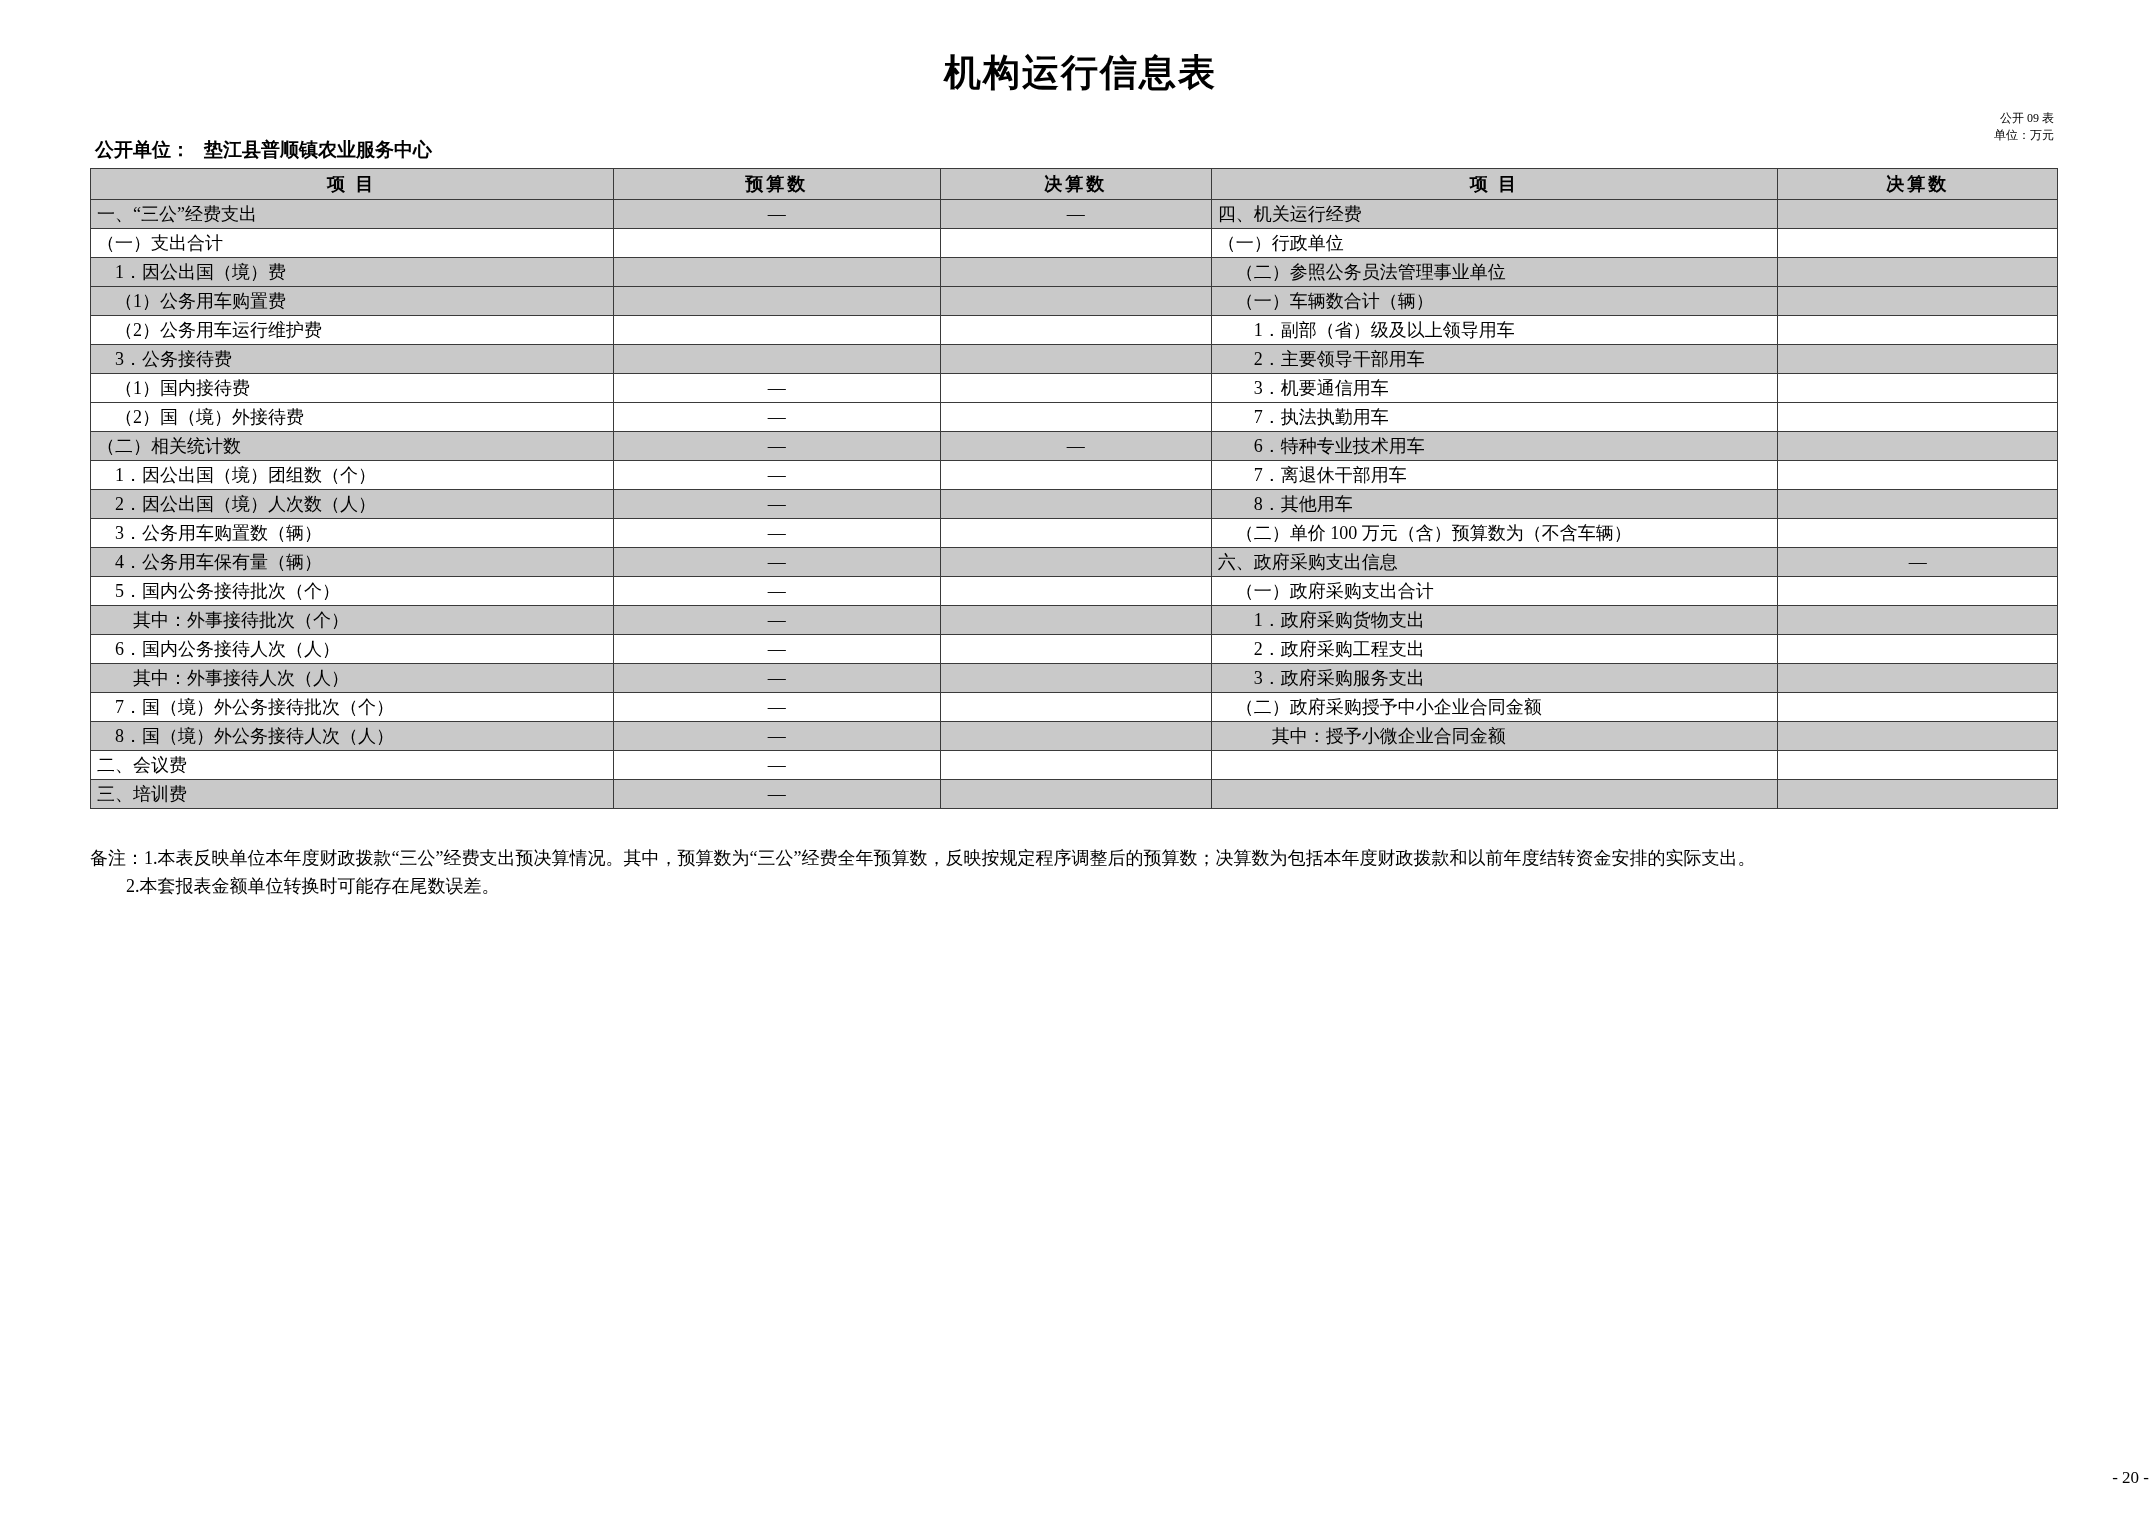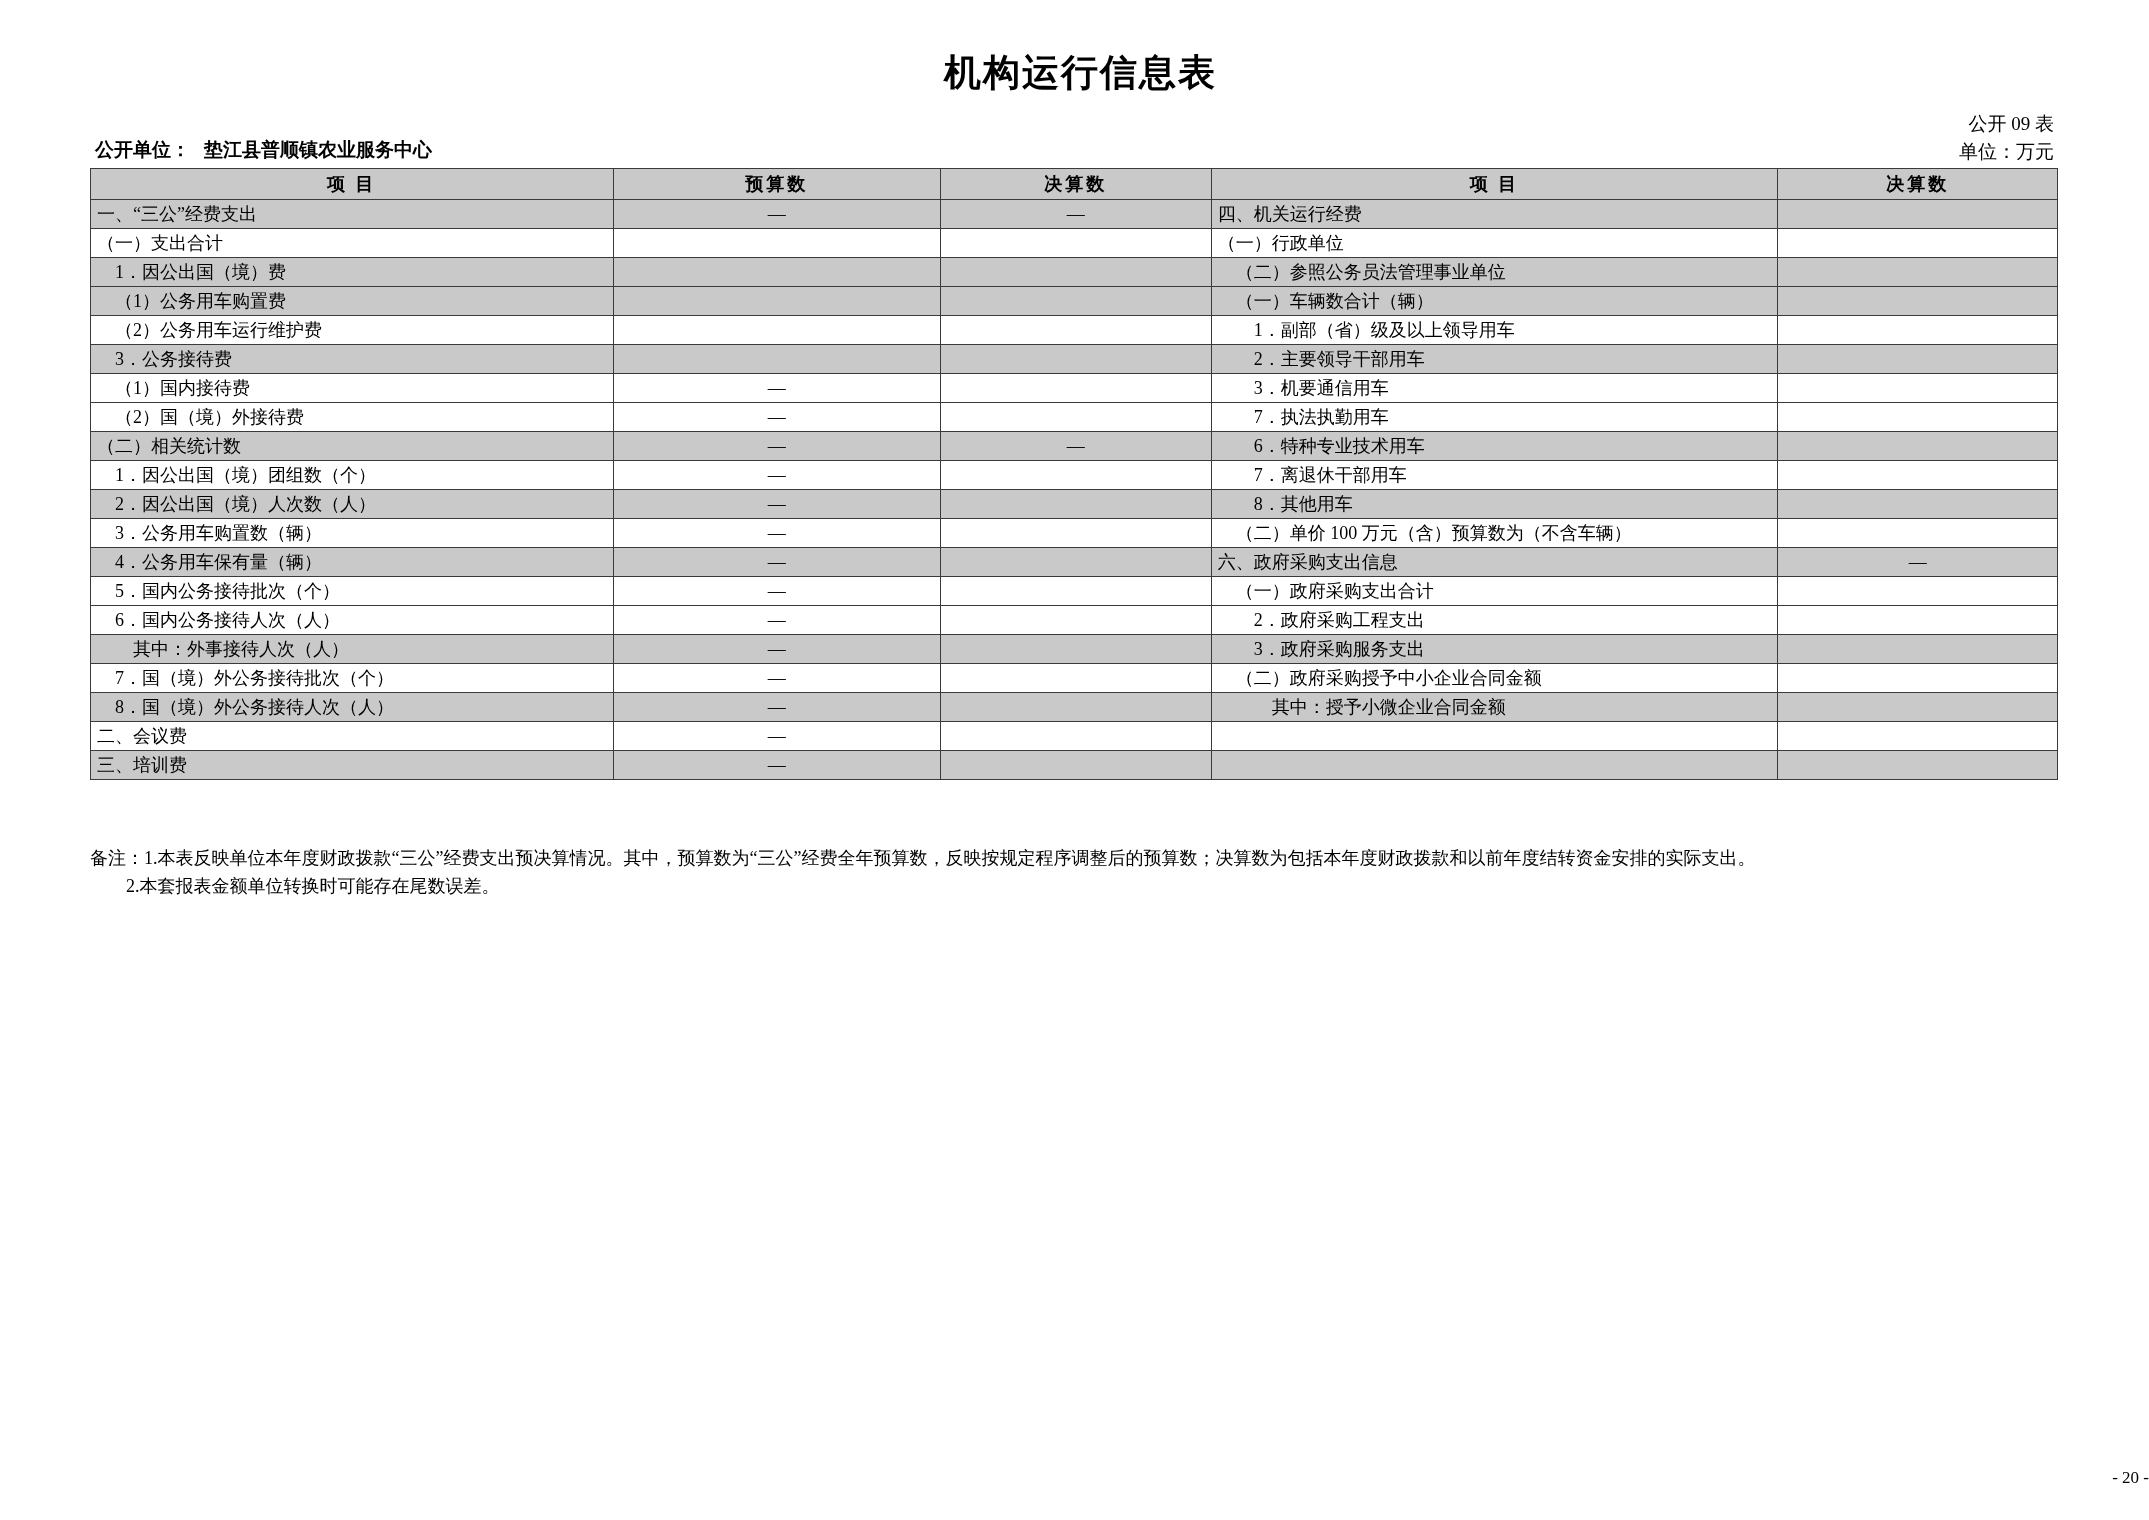--- a/index.html
+++ b/index.html
@@ -28,21 +28,21 @@
     letter-spacing: 2px;
     padding-top: 48px;
     font-family: "Liberation Sans", "DejaVu Sans", sans-serif;
     padding-left: 12px;
   }
   .meta-right {
     position: absolute;
     right: 95px;
     top: 110px;
     text-align: right;
-    font-size: 19px;
+    font-size: 12px;
     line-height: 1.45;
   }
   .meta-left {
     position: absolute;
     left: 95px;
     top: 137px;
     font-size: 19px;
     font-weight: bold;
     white-space: nowrap;
   }
@@ -237,20 +237,27 @@
           <td class="label">六、政府采购支出信息</td>
           <td class="val">—</td>
         </tr>
         <tr class="plain">
           <td class="label">　5．国内公务接待批次（个）</td>
           <td class="val">—</td>
           <td class="val"></td>
           <td class="label">　（一）政府采购支出合计</td>
           <td class="val"></td>
         </tr>
+        <tr class="shade">
+          <td class="label">　　其中：外事接待批次（个）</td>
+          <td class="val">—</td>
+          <td class="val"></td>
+          <td class="label">　　1．政府采购货物支出</td>
+          <td class="val"></td>
+        </tr>
         <tr class="plain">
           <td class="label">　6．国内公务接待人次（人）</td>
           <td class="val">—</td>
           <td class="val"></td>
           <td class="label">　　2．政府采购工程支出</td>
           <td class="val"></td>
         </tr>
         <tr class="shade">
           <td class="label">　　其中：外事接待人次（人）</td>
           <td class="val">—</td>

